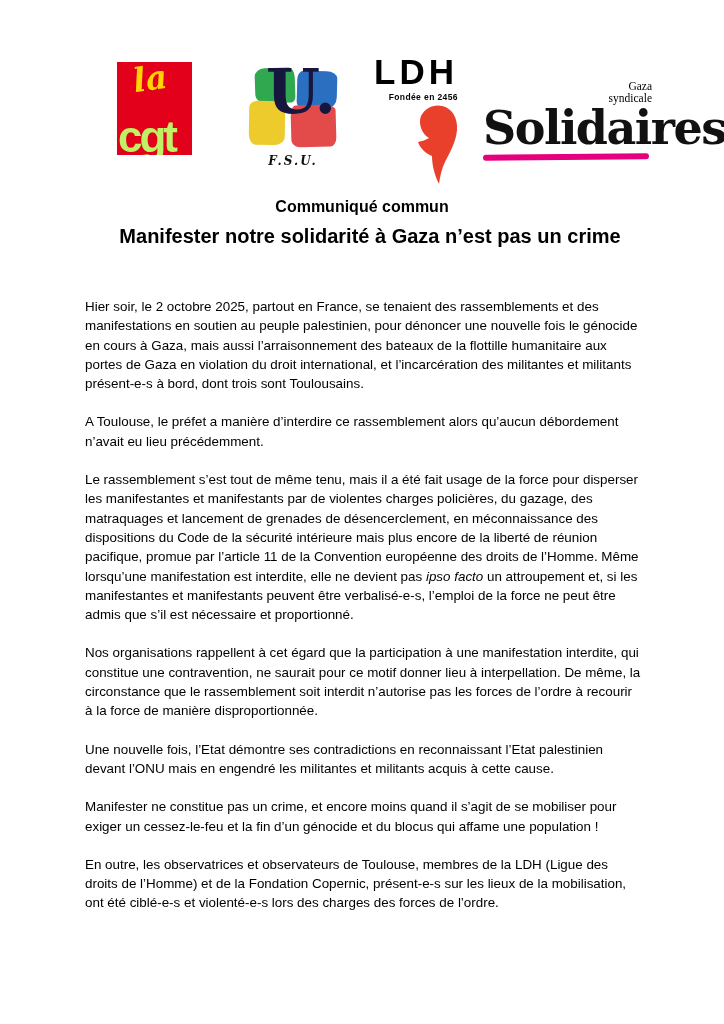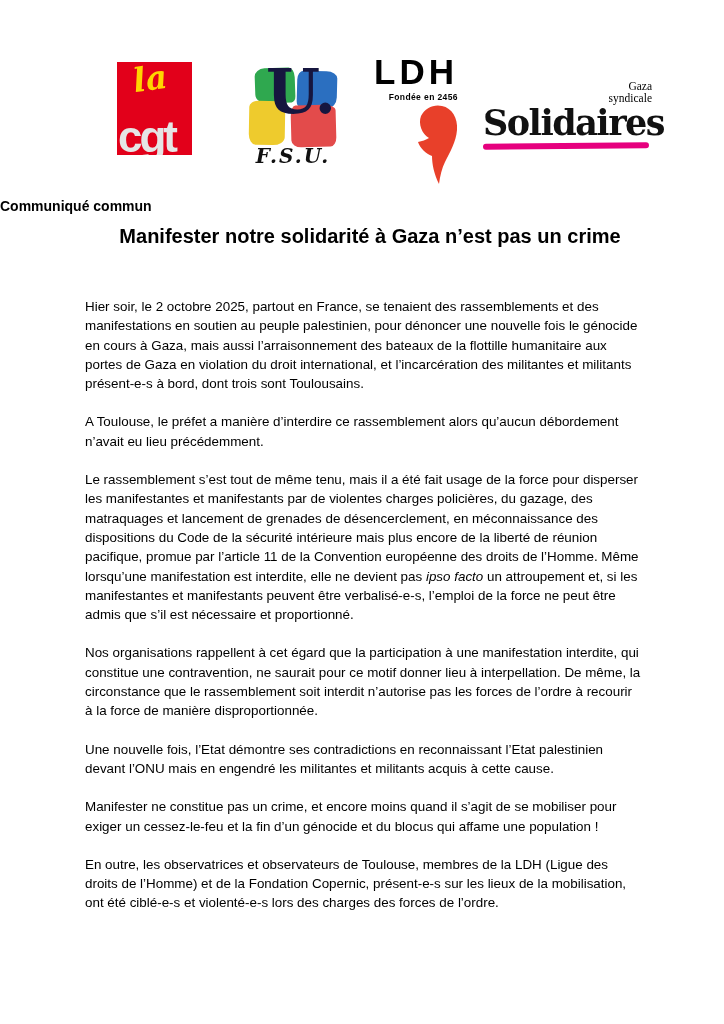--- a/index.html
+++ b/index.html
@@ -26,78 +26,78 @@
     font-family:"DejaVu Serif", serif;
     font-style:italic; font-weight:bold;
     font-size:33px; line-height:1;
     color:#ffd500;
     transform:rotate(-8deg);
   }
   .cgt-cgt {
     position:absolute; bottom:-4px; left:1px;
     font-weight:bold; font-size:44px; line-height:1;
     letter-spacing:-3px;
-    color:#e5e5e5;
+    color:#bef264;
   }
 
   .fsu-logo { position:absolute; left:249px; top:68px; width:88px; height:97px; }
   .fsu-blob { position:absolute; }
   .fsu-blob.green  { left:6px;  top:0;    width:40px; height:35px; background:#2fa84f; border-radius:10px 6px 4px 12px / 8px 10px 6px 9px;  transform:rotate(-2deg); }
   .fsu-blob.blue   { right:0;   top:3px;  width:40px; height:37px; background:#2b6fc0; border-radius:6px 11px 9px 5px / 9px 7px 11px 6px;  transform:rotate(1.5deg); }
   .fsu-blob.yellow { left:0;    top:33px; width:36px; height:44px; background:#eecb2d; border-radius:9px 5px 12px 7px / 6px 9px 8px 11px;  transform:rotate(1deg); }
   .fsu-blob.red    { right:1px; top:37px; width:45px; height:42px; background:#e34b4b; border-radius:5px 12px 6px 10px / 11px 6px 9px 7px; transform:rotate(-1.5deg); }
   .fsu-u {
     position:absolute; left:17px; top:-10px;
     font-family:"DejaVu Serif", serif; font-weight:bold;
     font-size:62px; line-height:1.1;
     color:#16163f;
   }
   .fsu-label {
     position:absolute; bottom:-3px; left:0; width:100%;
     text-align:center;
     font-family:"DejaVu Serif", serif; font-style:italic; font-weight:bold;
-    font-size:20px; letter-spacing:2px;
+    font-size:12px; letter-spacing:2px;
     color:#111;
   }
 
   .ldh-logo { position:absolute; left:370px; top:54px; width:88px; text-align:right; }
   .ldh-name {
     font-size:35px; font-weight:bold; line-height:1;
     letter-spacing:4px; margin-left:3px;
   }
   .ldh-sub { font-size:8.5px; font-weight:bold; letter-spacing:0.4px; margin-top:3px; }
   .ldh-rooster { margin-top:2px; }
 
   .sol-logo { position:absolute; left:483px; top:80px; width:170px; }
   .sol-union {
     text-align:right;
     font-family:"Liberation Serif", serif;
     font-size:11.5px; line-height:1.05;
     padding-right:1px;
   }
   .sol-name {
     font-family:"DejaVu Serif", serif; font-weight:bold;
-    font-size:35px; line-height:1;
+    font-size:46px; line-height:1;
     letter-spacing:-1.5px;
     color:#111;
     margin-top:1px;
   }
   .sol-underline {
     height:6px; width:166px;
     background:#e6007e;
     border-radius:3px / 50%;
     margin-top:3px;
     transform:rotate(-0.5deg);
   }
 
   
   .kicker {
     position:absolute; top:198px; left:0; width:100%;
-    text-align:left;
-    font-weight:bold; font-size:14px;
+    text-align:center;
+    font-weight:bold; font-size:16px;
   }
   .doc-title {
     position:absolute; top:225px; left:8px; width:100%;
     text-align:center;
     font-weight:bold; font-size:20px;
   }
 
   
   .body-text {
     position:absolute; left:85px; top:297px;

